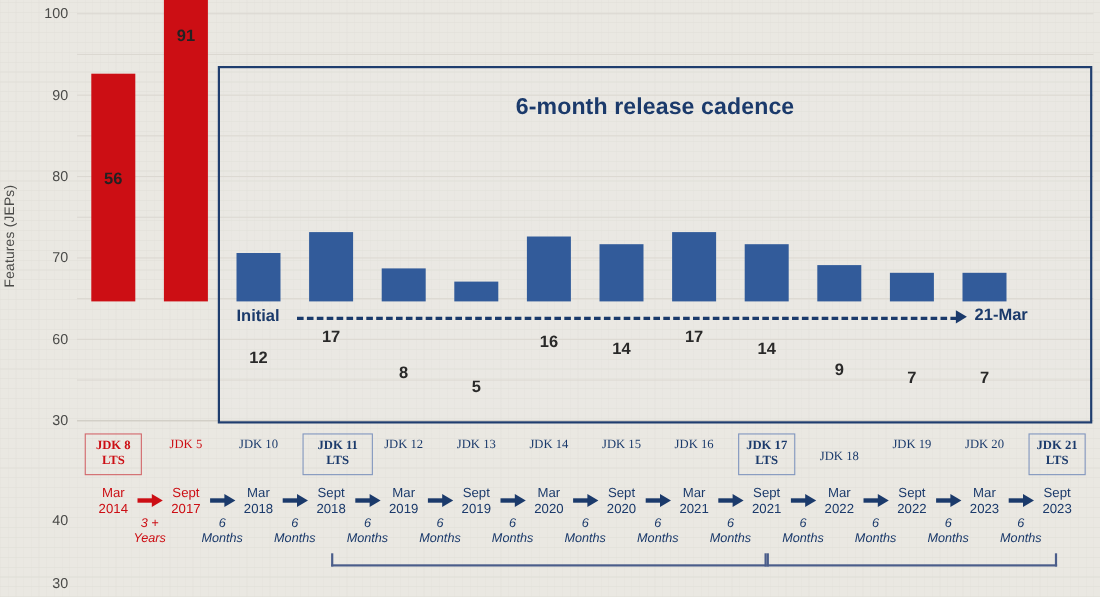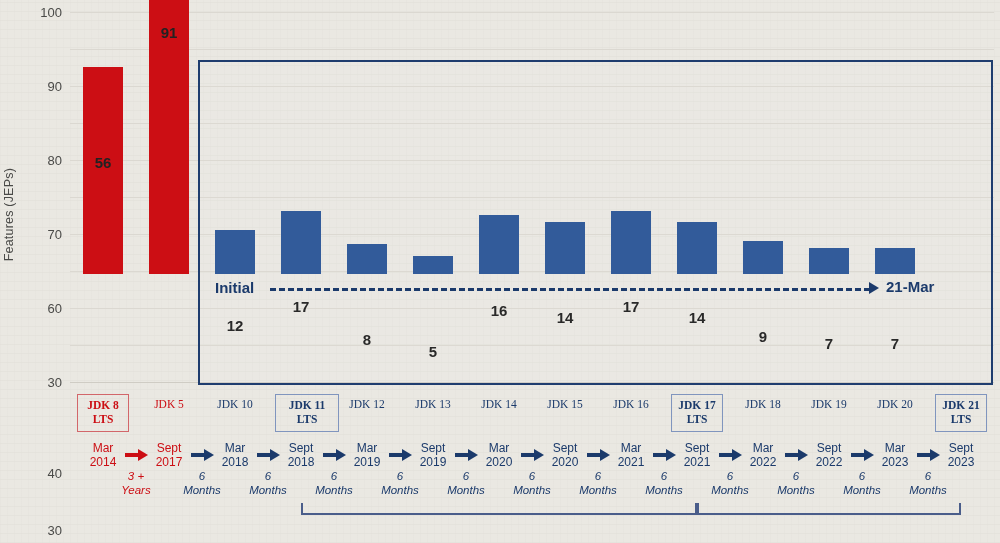--- a/index.html
+++ b/index.html
@@ -284,20 +284,21 @@
         <div class="bar blue" style="left: 673px; width: 40px; height: 33.3px;"></div>
         <div class="bar-value" style="left: 663px; width: 60px; top: 332.7px;">9</div>
         <div class="bar blue" style="left: 739px; width: 40px; height: 25.9px;"></div>
         <div class="bar-value" style="left: 729px; width: 60px; top: 340.1px;">7</div>
         <div class="bar blue" style="left: 805px; width: 40px; height: 25.9px;"></div>
         <div class="bar-value" style="left: 795px; width: 60px; top: 340.1px;">7</div>
       </div>
   </div>
 
   <div class="cadence-box"></div>
+  <div class="cadence-title">6-month release cadence</div>
 
   <div class="initial-label">Initial</div>
   <div class="initial-dash"></div>
   <div class="initial-arrowhead"></div>
   <div class="initial-end">21-Mar</div>
 
   <div id="jdk-labels">
       <div class="jdk-label red lts boxed-red" style="left: 77px; width: 52px;">
         <div>JDK 8</div>
         <div>LTS</div>
@@ -324,21 +325,21 @@
       <div class="jdk-label" style="left: 535px; width: 60px;">
         <div>JDK 15</div>
       </div>
       <div class="jdk-label" style="left: 601px; width: 60px;">
         <div>JDK 16</div>
       </div>
       <div class="jdk-label lts boxed-blue" style="left: 671px; width: 52px;">
         <div>JDK 17</div>
         <div>LTS</div>
       </div>
-      <div class="jdk-label" style="left: 733px; width: 60px;">
+      <div class="jdk-label" style="left: 733px; width: 60px; margin-top: 11px;">
         <div>JDK 18</div>
       </div>
       <div class="jdk-label" style="left: 799px; width: 60px;">
         <div>JDK 19</div>
       </div>
       <div class="jdk-label" style="left: 865px; width: 60px;">
         <div>JDK 20</div>
       </div>
       <div class="jdk-label lts boxed-blue" style="left: 935px; width: 52px;">
         <div>JDK 21</div>

